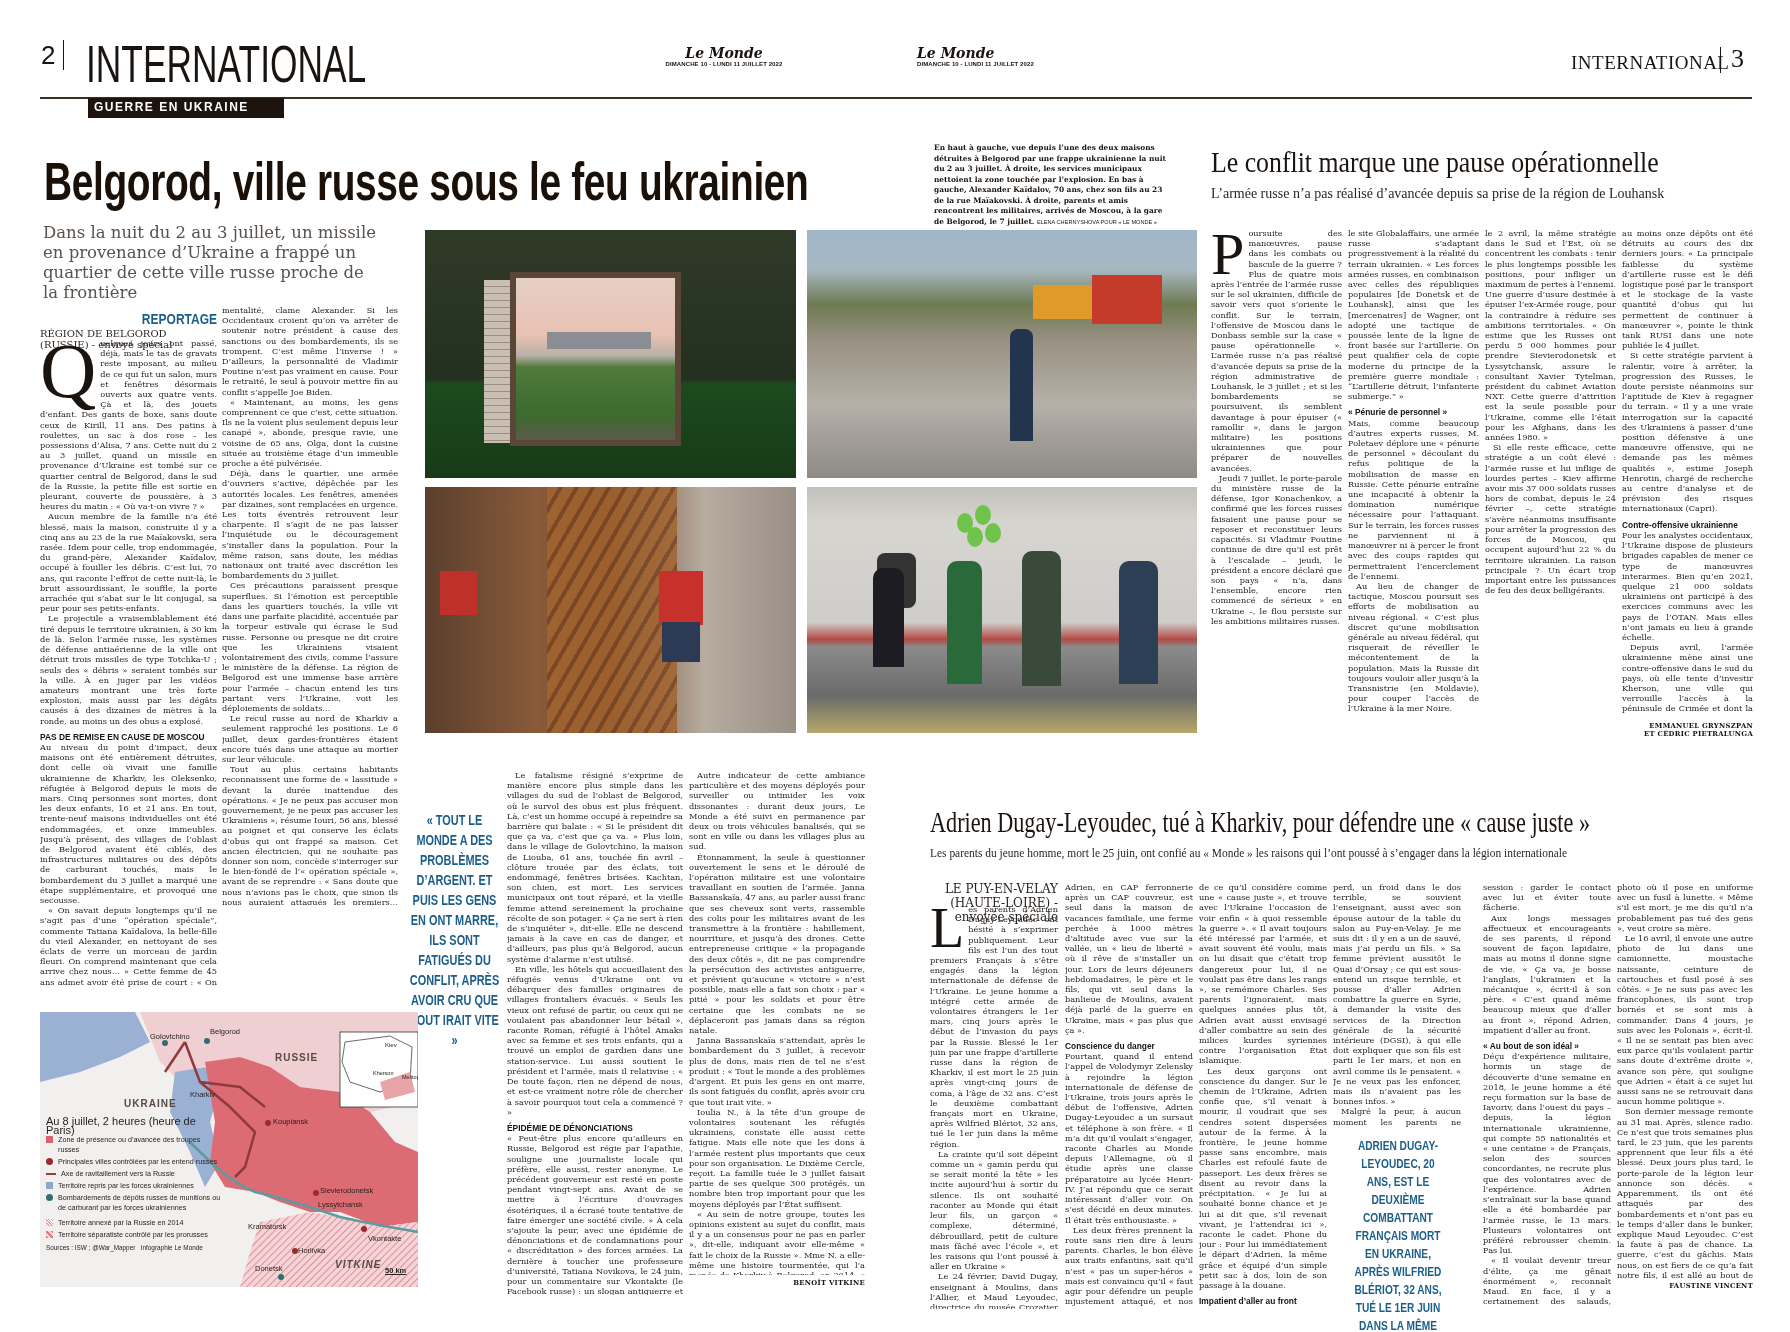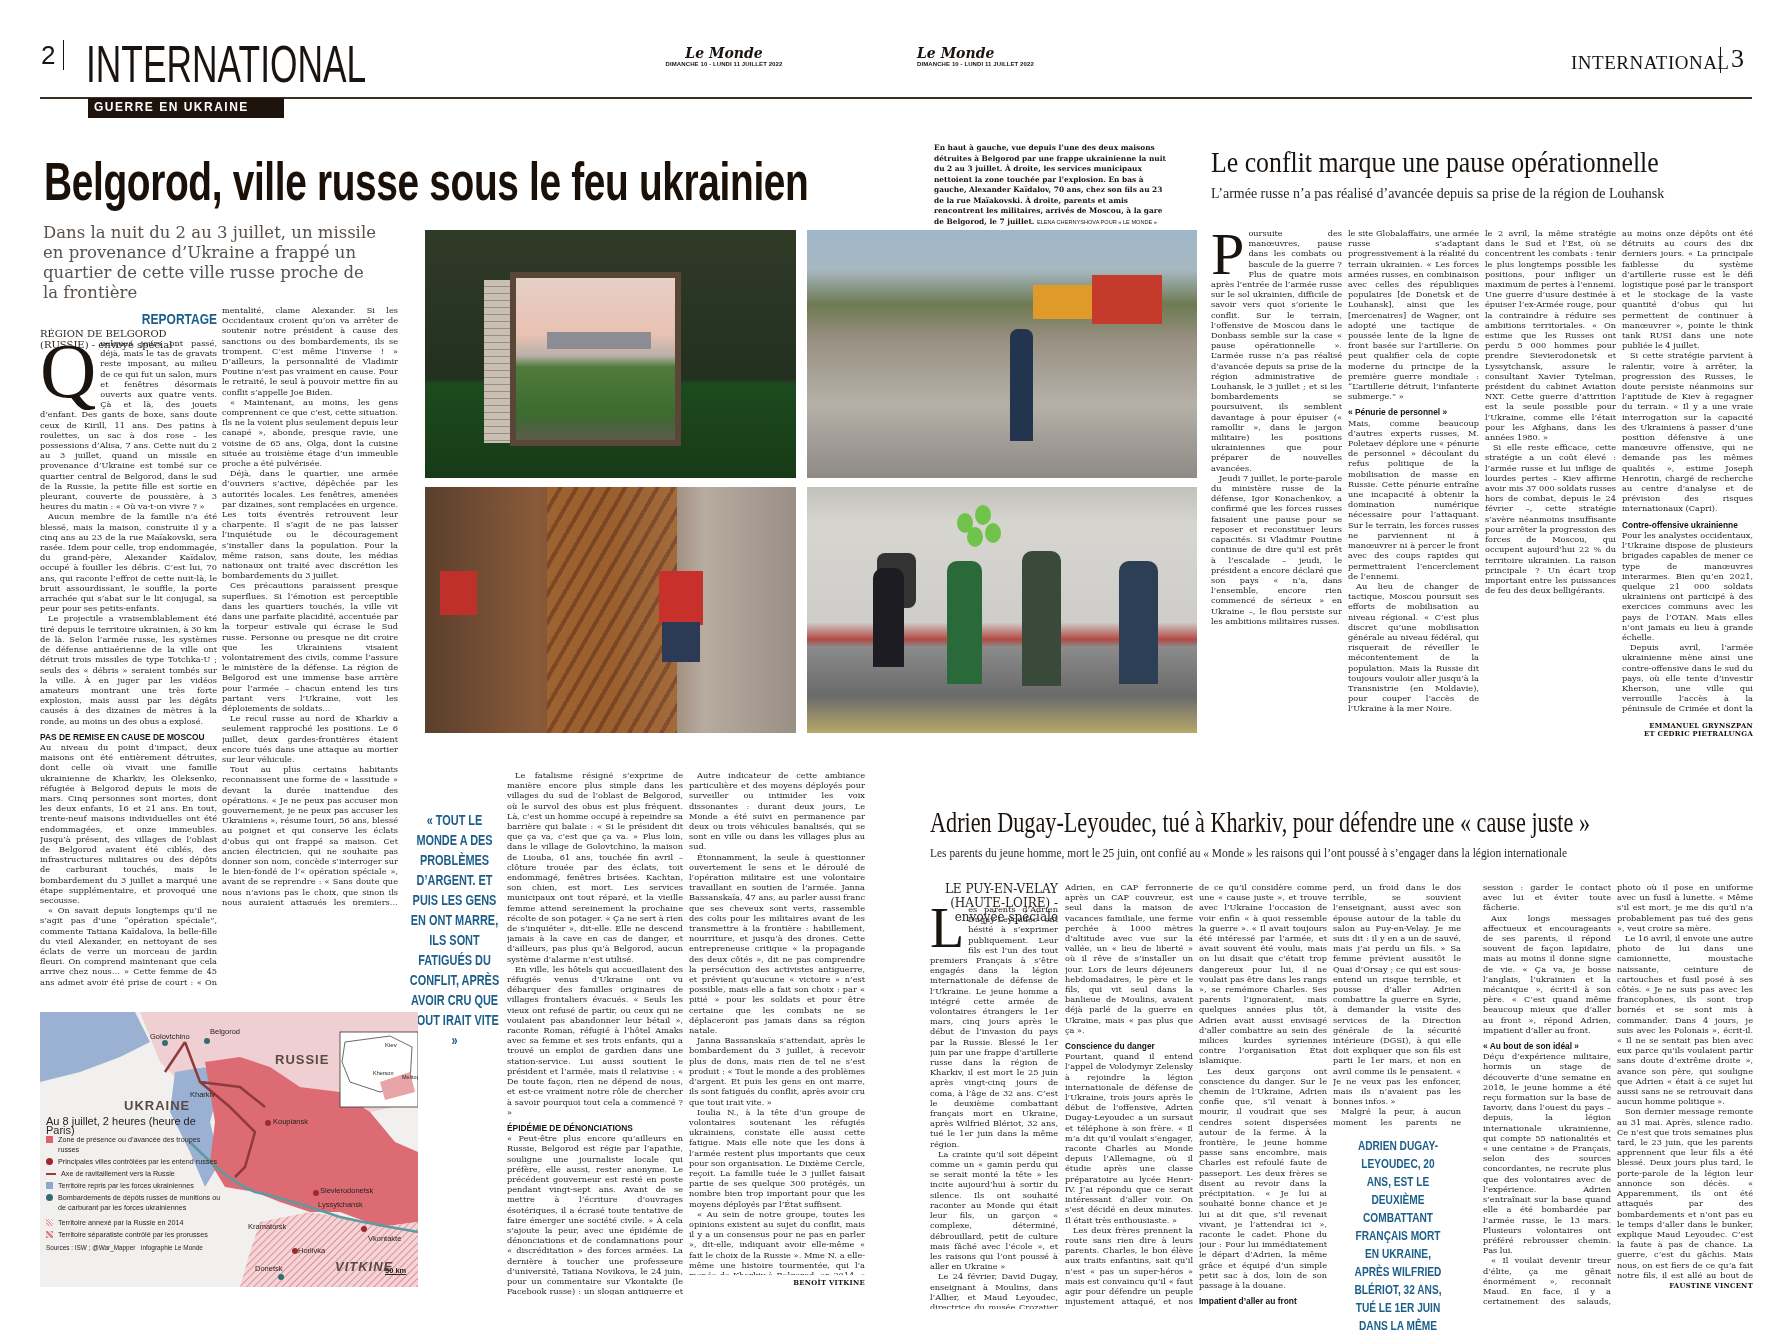--- a/index.html
+++ b/index.html
@@ -55,21 +55,21 @@
   .ph4 .p3 { position:absolute; left: 55%; top: 26%; width: 10%; height: 55%; background: #3a4a3a; border-radius: 10px 10px 0 0; }
   .ph4 .p4 { position:absolute; left: 80%; top: 30%; width: 10%; height: 50%; background: #2d3f55; border-radius: 10px 10px 0 0; }
   .ph4 .balloon { position:absolute; width: 16px; height: 20px; border-radius: 50%; background: #6fc24a; }
 
   
   .map { background: #f2f0ee; overflow: hidden; }
   .map .legend { font-family: "Liberation Sans", sans-serif; font-size: 7.2px; line-height: 9.2px; color: #2a2420; }
   .map .lg-row { display:flex; align-items:flex-start; margin-bottom: 3px; }
   .map .sw { display:inline-block; width:7px; height:7px; margin: 1px 5px 0 0; flex: 0 0 auto; }
   .map .label { font-family: "Liberation Sans", sans-serif; font-size: 7.5px; color:#2a2420; white-space: nowrap; }
-  .map .region { font-family: "Liberation Sans", sans-serif; font-size: 13px; font-weight:bold; color:#5a4a45; letter-spacing: 1px; }
+  .map .region { font-family: "Liberation Sans", sans-serif; font-size: 10px; font-weight:bold; color:#5a4a45; letter-spacing: 1px; }
   .map .dot { position:absolute; width:6px; height:6px; border-radius:50%; }
 </style>
 </head>
 <body>
 
 <div class="abs pagenum" style="left:41px;top:40px;">2</div>
 <div class="abs folio-bar" style="left:63px;top:40px;height:30px;"></div>
 <div class="abs intl-big" style="left:86px;top:34px;">INTERNATIONAL</div>
 <div class="abs" style="left:639px;top:45px;text-align:center;width:170px;">
   <div class="masthead-logo">Le Monde</div>

